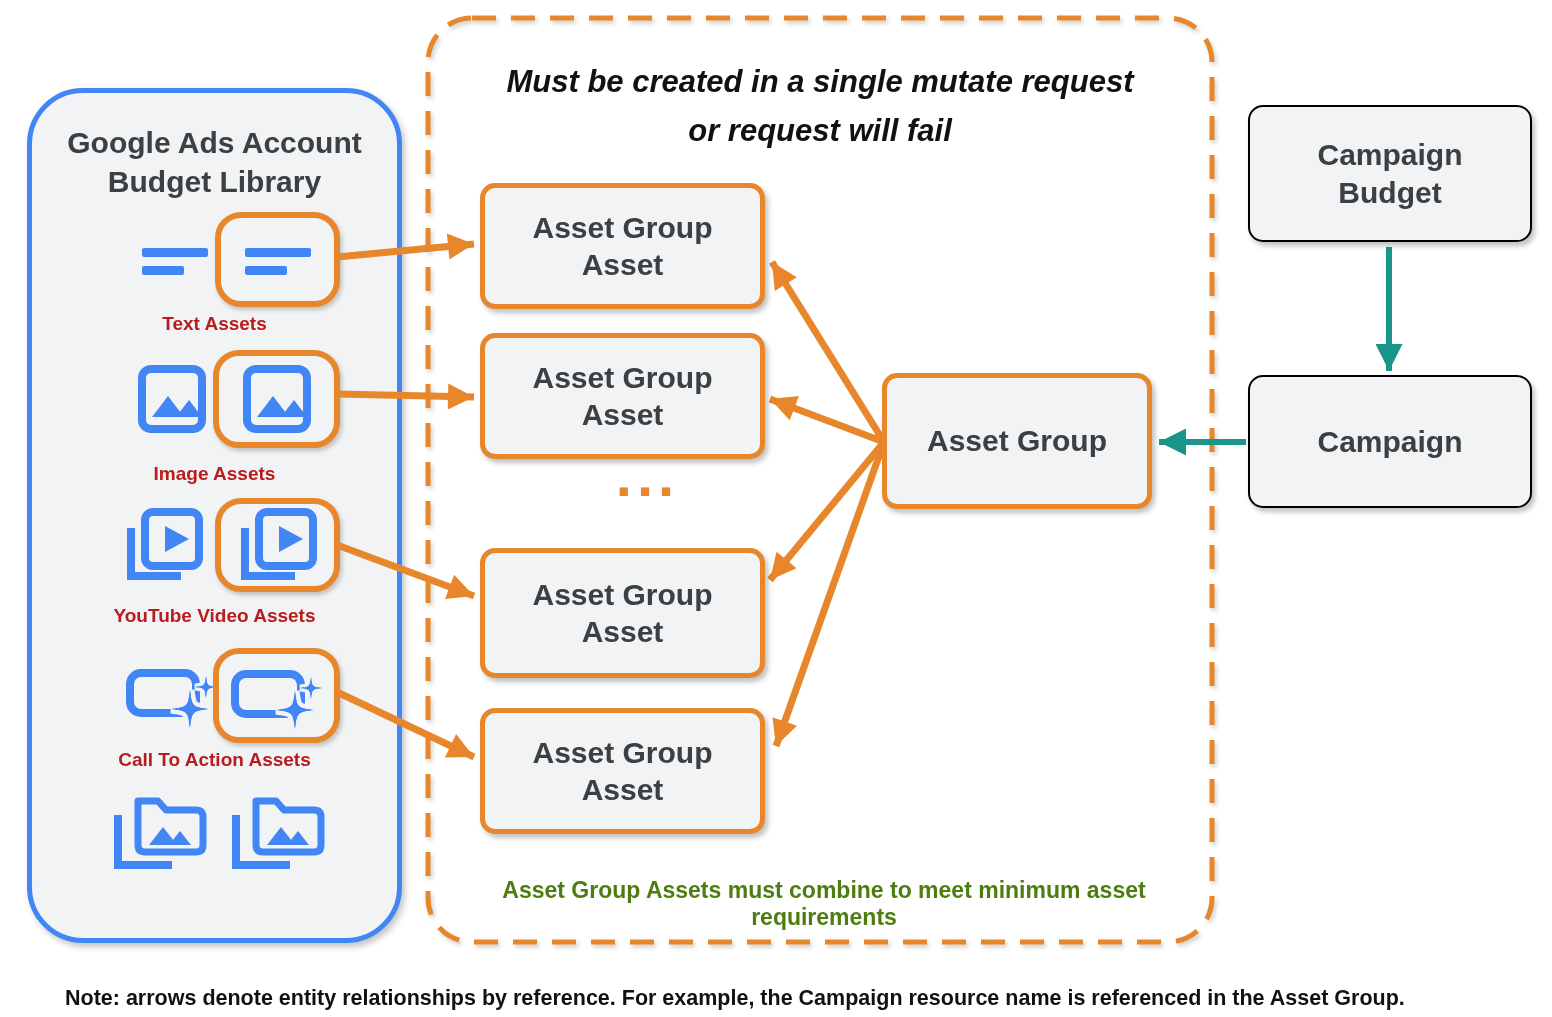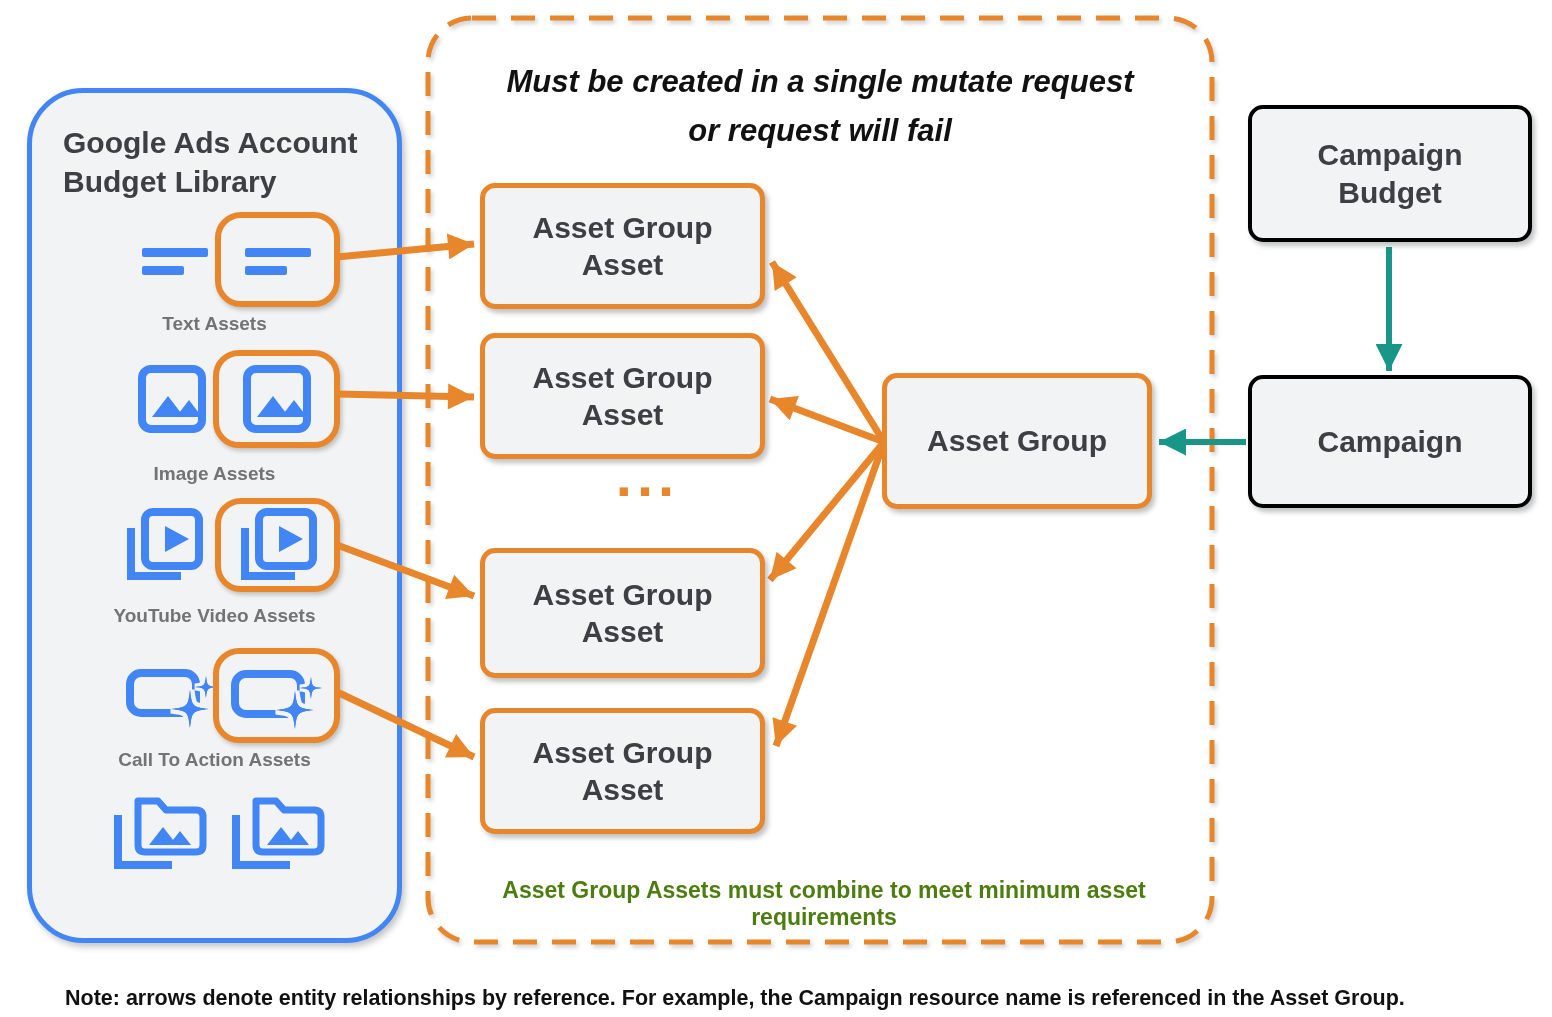--- a/index.html
+++ b/index.html
@@ -7,32 +7,32 @@
     position:relative;width:1552px;height:1017px;background:#ffffff;
     font-family:"Liberation Sans",sans-serif;overflow:hidden;
   }
   
   .library{
     position:absolute;left:27px;top:88px;width:375px;height:855px;
     box-sizing:border-box;border:5px solid #4285F4;border-radius:56px;
     background:#F1F3F4;box-shadow:3px 4px 6px rgba(60,64,67,.30);
   }
   .library-title{
-    position:absolute;top:30px;left:0;width:100%;
-    font-size:30px;font-weight:bold;color:#3C4043;line-height:39px;padding-left:31px;
+    position:absolute;top:30px;left:0;width:100%;text-align:center;
+    font-size:30px;font-weight:bold;color:#3C4043;line-height:39px;
   }
   .asset-row{position:absolute;left:0;top:0;width:100%;height:100px;}
   .ring{
     position:absolute;box-sizing:border-box;border:6px solid #E8862C;border-radius:26px;
     display:flex;align-items:center;justify-content:center;
     box-shadow:2px 3px 4px rgba(60,64,67,.28);
   }
   .asset-label{
     position:absolute;left:0;width:100%;text-align:center;
-    font-size:19px;font-weight:bold;color:#737373;white-space:nowrap;
+    font-size:19px;font-weight:bold;color:#b91c1c;white-space:nowrap;
   }
   .ic{display:block;position:absolute;}
   .ring .ic{position:static;}
   
   .mutate-region{position:absolute;left:425px;top:15px;width:790px;height:930px;}
   .dashed-border{position:absolute;left:0;top:0;filter:drop-shadow(2px 3px 2px rgba(60,64,67,.25));}
   .mutate-title{
     position:absolute;top:42px;left:0;width:100%;text-align:center;
     font-size:31px;font-weight:bold;font-style:italic;color:#111;line-height:49px;
   }
@@ -53,21 +53,21 @@
     font-size:23px;font-weight:bold;color:#4d7c0f;
   }
   
   .node{
     position:absolute;box-sizing:border-box;border-radius:15px;background:#F1F3F4;z-index:2;
     display:flex;align-items:center;justify-content:center;text-align:center;
     font-size:30px;font-weight:bold;color:#3C4043;line-height:38px;
     box-shadow:3px 4px 5px rgba(60,64,67,.32);
   }
   .node.orange{border:5px solid #E8862C;}
-  .node.teal{border:4px solid #000000;justify-content:center;}
+  .node.teal{border:2px solid #000000;justify-content:center;}
   #asset-group{left:882px;top:373px;width:270px;height:136px;}
   #campaign-budget{left:1248px;top:105px;width:284px;height:137px;}
   #campaign{left:1248px;top:375px;width:284px;height:133px;}
   
   .note{
     position:absolute;left:36px;top:986px;width:1500px;
     font-size:21.5px;font-weight:bold;color:#111;margin-left:29px;
   }
   
   .arrows{position:absolute;left:0;top:0;z-index:1;pointer-events:none;}

